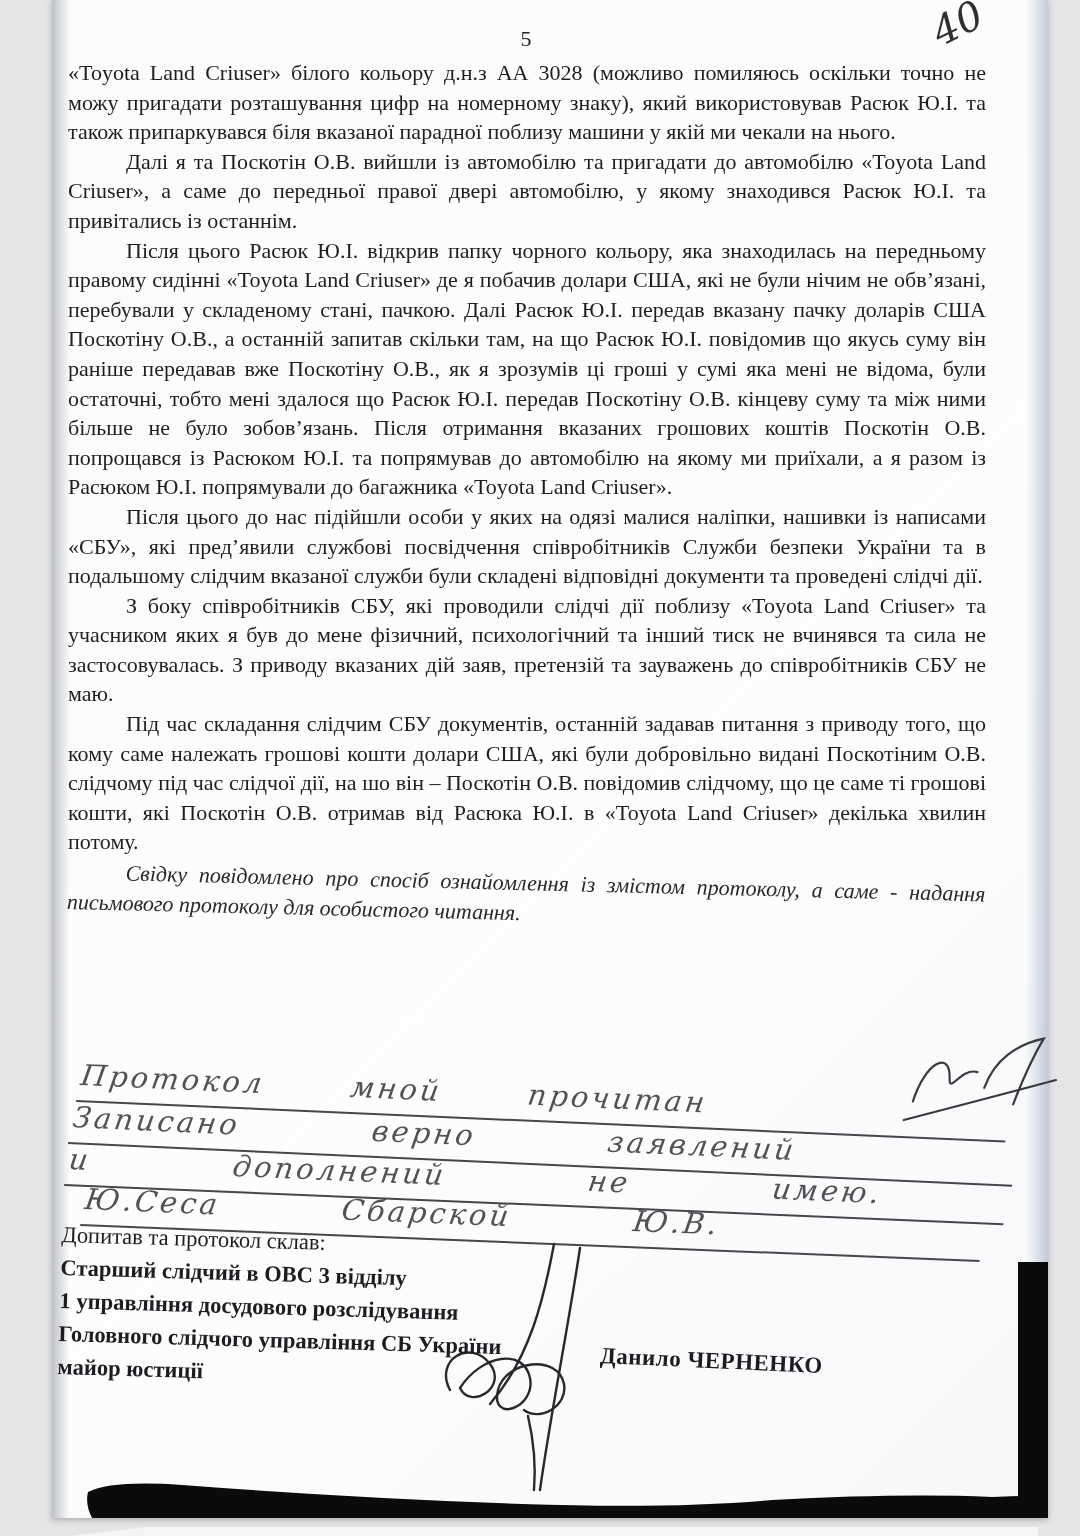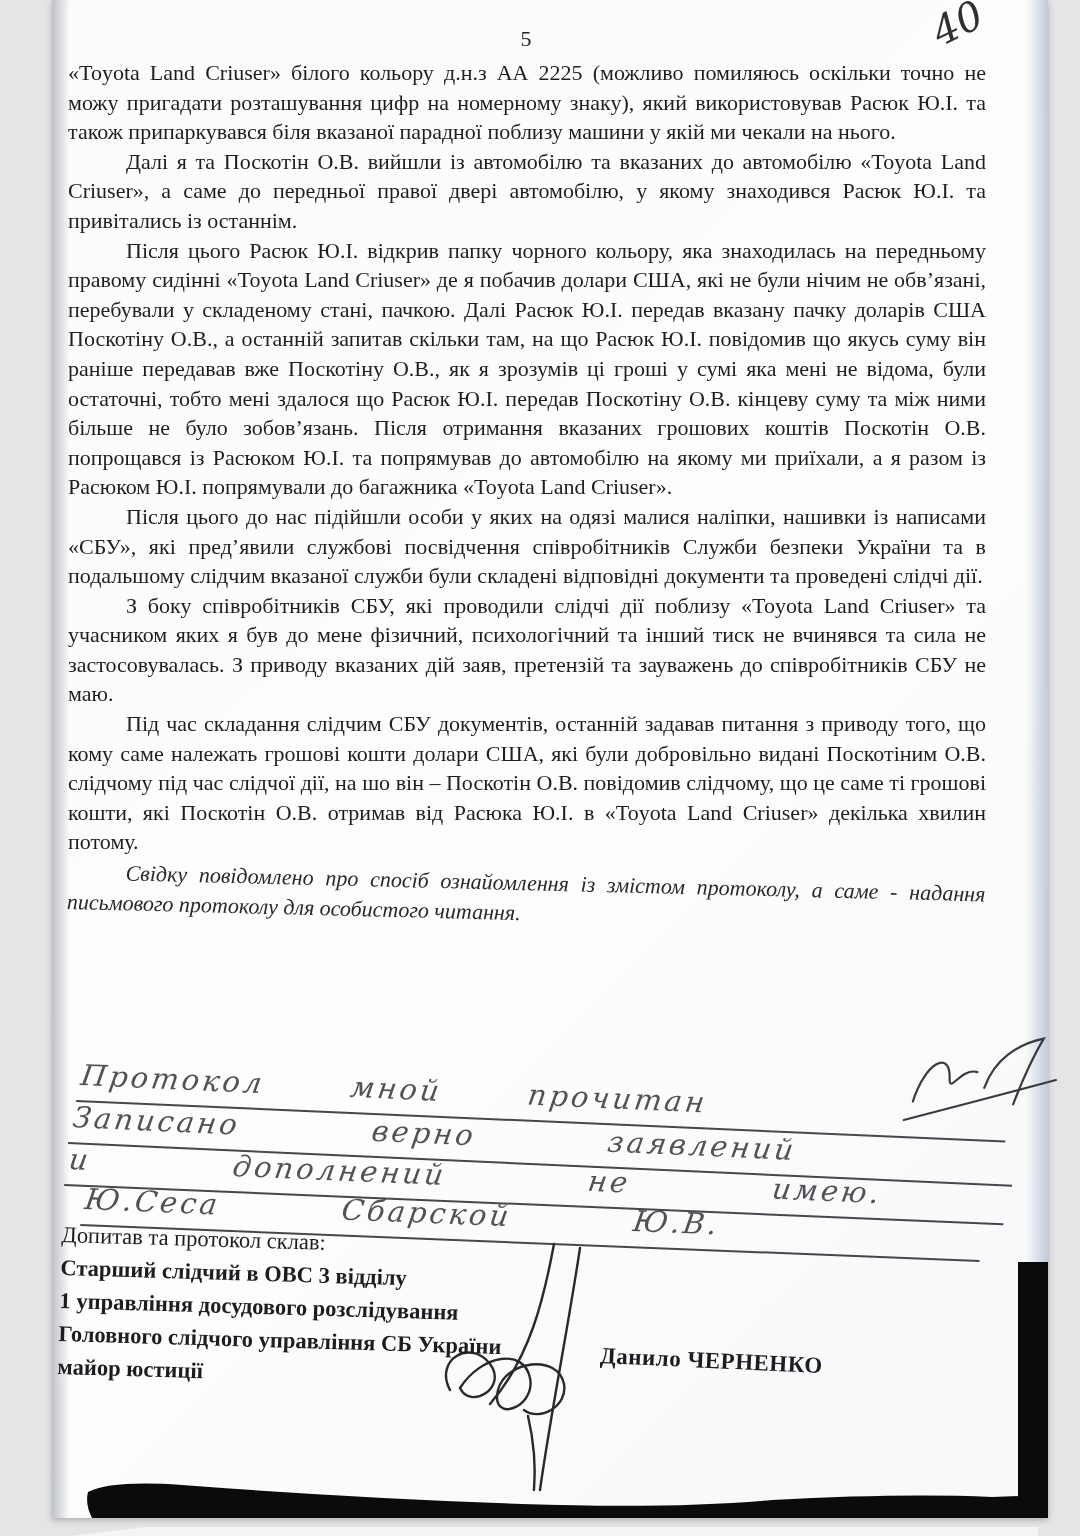--- a/index.html
+++ b/index.html
@@ -98,22 +98,22 @@
     <path d="M 36 24 Q 60 12 130 17 Q 300 30 470 36 Q 620 41 720 32 Q 850 25 940 29 L 996 27 L 996 50 L 40 50 Q 33 36 36 24 Z" fill="#0b0b0d"></path>
   </svg>
 </div>
 
 <div class="next-page-sliver"></div>
 
 <div class="pageno">5</div>
 <div class="corner-mark">40</div>
 
 <div class="bodytext">
-  <p class="noindent">«Toyota Land Criuser» білого кольору д.н.з АА 2225 (можливо помиляюсь оскільки точно не можу пригадати розташування цифр на номерному знаку), який використовував Расюк Ю.І. та також припаркувався біля вказаної парадної поблизу машини у якій ми чекали на нього.</p>
-  <p>Далі я та Поскотін О.В. вийшли із автомобілю та вказаних до автомобілю «Toyota Land Criuser», а саме до передньої правої двері автомобілю, у якому знаходився Расюк Ю.І. та привітались із останнім.</p>
+  <p class="noindent">«Toyota Land Criuser» білого кольору д.н.з АА 3028 (можливо помиляюсь оскільки точно не можу пригадати розташування цифр на номерному знаку), який використовував Расюк Ю.І. та також припаркувався біля вказаної парадної поблизу машини у якій ми чекали на нього.</p>
+  <p>Далі я та Поскотін О.В. вийшли із автомобілю та пригадати до автомобілю «Toyota Land Criuser», а саме до передньої правої двері автомобілю, у якому знаходився Расюк Ю.І. та привітались із останнім.</p>
   <p>Після цього Расюк Ю.І. відкрив папку чорного кольору, яка знаходилась на передньому правому сидінні «Toyota Land Criuser» де я побачив долари США, які не були нічим не обв’язані, перебували у складеному стані, пачкою. Далі Расюк Ю.І. передав вказану пачку доларів США Поскотіну О.В., а останній запитав скільки там, на що Расюк Ю.І. повідомив що якусь суму він раніше передавав вже Поскотіну О.В., як я зрозумів ці гроші у сумі яка мені не відома, були остаточні, тобто мені здалося що Расюк Ю.І. передав Поскотіну О.В. кінцеву суму та між ними більше не було зобов’язань. Після отримання вказаних грошових коштів Поскотін О.В. попрощався із Расюком Ю.І. та попрямував до автомобілю на якому ми приїхали, а я разом із Расюком Ю.І. попрямували до багажника «Toyota Land Criuser».</p>
   <p>Після цього до нас підійшли особи у яких на одязі малися наліпки, нашивки із написами «СБУ», які пред’явили службові посвідчення співробітників Служби безпеки України та в подальшому слідчим вказаної служби були складені відповідні документи та проведені слідчі дії.</p>
   <p>З боку співробітників СБУ, які проводили слідчі дії поблизу «Toyota Land Criuser» та учасником яких я був до мене фізичний, психологічний та інший тиск не вчинявся та сила не застосовувалась. З приводу вказаних дій заяв, претензій та зауважень до співробітників СБУ не маю.</p>
   <p>Під час складання слідчим СБУ документів, останній задавав питання з приводу того, що кому саме належать грошові кошти долари США, які були добровільно видані Поскотіним О.В. слідчому під час слідчої дії, на шо він – Поскотін О.В. повідомив слідчому, що це саме ті грошові кошти, які Поскотін О.В. отримав від Расюка Ю.І. в «Toyota Land Criuser» декілька хвилин потому.</p>
   <p class="notice">Свідку повідомлено про спосіб ознайомлення із змістом протоколу, а саме - надання письмового протоколу для особистого читання.</p>
 </div>
 
 <div class="hw hw1"><span>Протокол мной прочитан</span></div>
 <div class="hw hw2"><span>Записано верно заявлений</span></div>
 <div class="hw hw3"><span>и дополнений не имею.</span></div>

